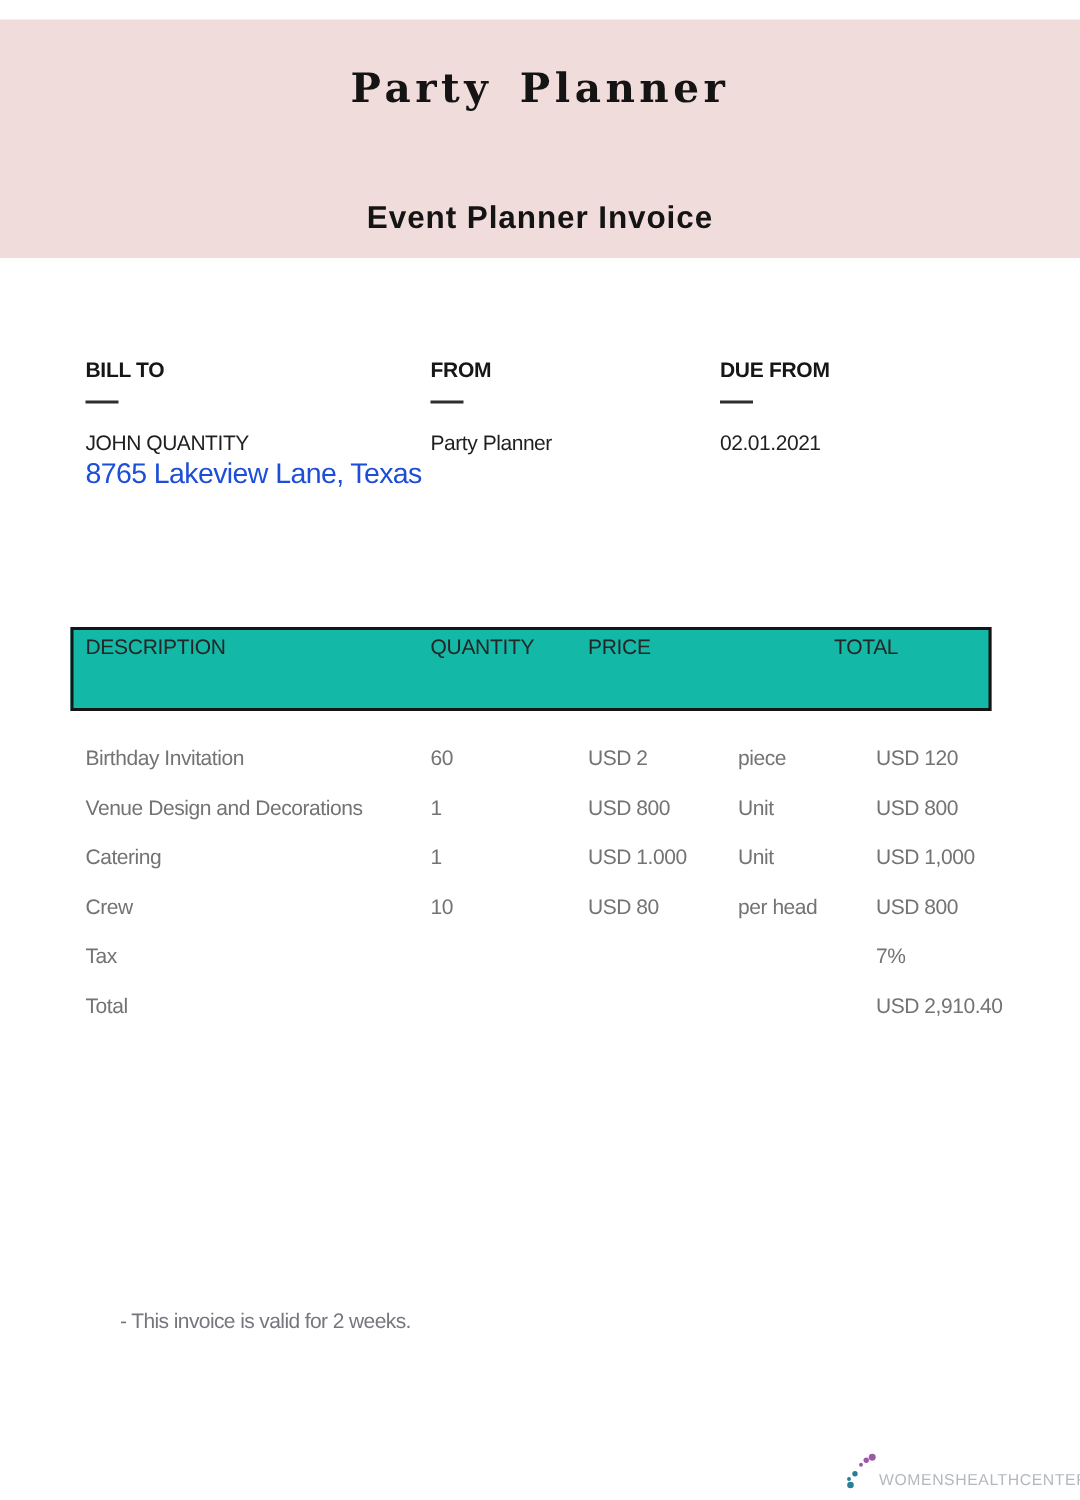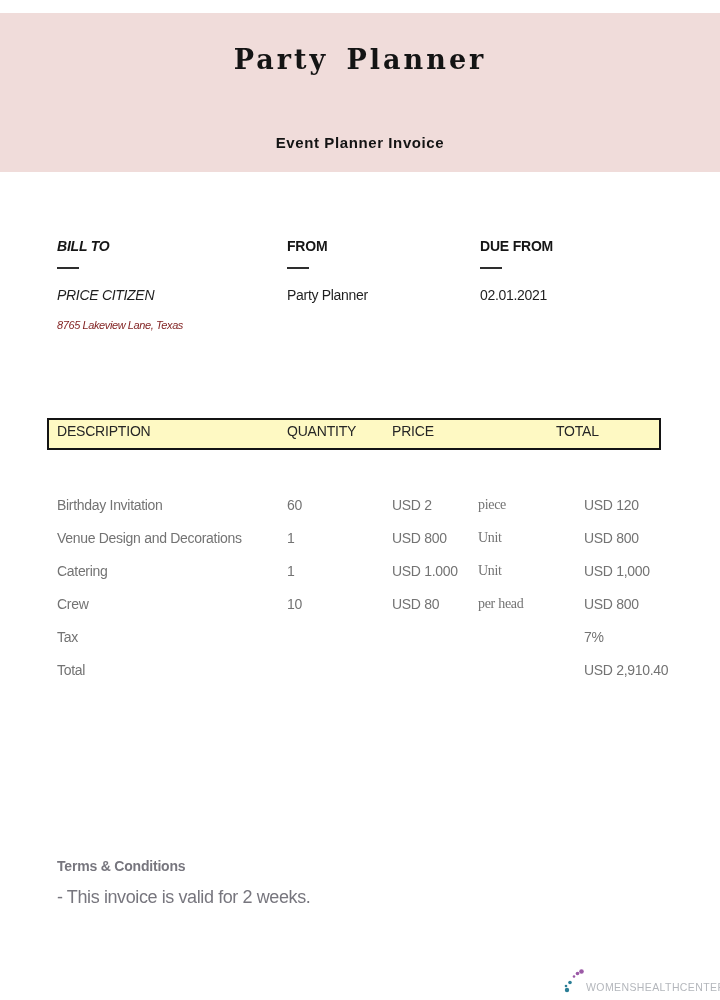--- a/index.html
+++ b/index.html
@@ -22,59 +22,59 @@
     position: absolute; left: 0; top: 31px; width: 100%;
     text-align: center;
     font-family: "DejaVu Serif", serif;
     font-weight: 700; font-size: 27px;
     letter-spacing: 3px; word-spacing: 6px;
     color: #141414;
   }
   .doc-subtitle {
     position: absolute; left: 0; top: 121px; width: 100%;
     text-align: center;
-    font-weight: 700; font-size: 15px; letter-spacing: 0.6px;
+    font-weight: 700; font-size: 21px; letter-spacing: 0.6px;
     color: #141414;
   }
 
   
   .info-col { position: absolute; top: 238px; }
   .info-col .label { font-weight: 700; font-size: 14px; letter-spacing: -0.2px; color: #161616; }
   .info-col .dash { width: 22px; height: 2px; background: #2e2e2e; margin-top: 13px; }
   .info-col .value { margin-top: 18px; font-size: 14px; letter-spacing: -0.3px; color: #1f1f1f; }
-  .info-col .value2 { margin-top: 16px; font-size: 11px; letter-spacing: -0.4px; color: #7f1d1d; }
-  .col-billto { left: 57px; font-style: italic; }
+  .info-col .value2 { margin-top: 3px; font-size: 19px; letter-spacing: -0.4px; color: #1d4ed8; }
+  .col-billto { left: 57px; }
   .col-from { left: 287px; }
   .col-duedate { left: 480px; }
 
   
   .table-header-box {
-    position: absolute; left: 47px; top: 418px; width: 614px; height: 32px;
-    background: #fef9c3; border: 2px solid #141414;
+    position: absolute; left: 47px; top: 418px; width: 614px; height: 56px;
+    background: #14b8a6; border: 2px solid #141414;
   }
   .table-header-box .th {
     position: absolute; top: 3px; font-size: 14px; letter-spacing: -0.2px; color: #262626;
   }
   .th-description { left: 8px; }
   .th-quantity { left: 238px; }
   .th-price { left: 343px; }
   .th-total { left: 507px; }
 
   .trow { position: absolute; left: 0; width: 720px; height: 18px; }
   .trow .td { position: absolute; top: 0; font-size: 14px; letter-spacing: -0.3px; color: #737373; white-space: nowrap; }
   .td-description { left: 57px; }
   .td-quantity { left: 287px; }
   .td-price { left: 392px; }
-  .td-unit { left: 478px; font-family: Liberation Serif, serif; }
+  .td-unit { left: 492px; }
   .td-total { left: 584px; }
 
   
   .terms { position: absolute; left: 57px; top: 858px; color: #77767e; }
   .terms .terms-title { font-weight: 700; font-size: 14px; letter-spacing: -0.2px; }
-  .terms .terms-item { font-size: 18px; letter-spacing: -0.4px; margin-top: 13px; }
+  .terms .terms-item { font-size: 14px; letter-spacing: -0.4px; margin-top: 13px; margin-left: 23px; }
   .terms .terms-item:first-of-type { margin-top: 14px; }
 
   
   .brand {
     position: absolute; left: 563px; top: 964px; height: 32px;
     display: flex; align-items: flex-end;
   }
   .brand-dots { width: 22px; height: 28px; margin-right: 1px; margin-bottom: 1px; }
   .brand-text {
     font-size: 10.5px; letter-spacing: 0.4px; color: #b4b7bc;
@@ -87,21 +87,21 @@
 <div class="page">
 
   <div class="header-band">
     <div class="doc-title">Party Planner</div>
     <div class="doc-subtitle">Event Planner Invoice</div>
   </div>
 
   <div class="info-col col-billto">
     <div class="label">BILL TO</div>
     <div class="dash"></div>
-    <div class="value">PRICE CITIZEN</div>
+    <div class="value">JOHN QUANTITY</div>
     <div class="value2">8765 Lakeview Lane, Texas</div>
   </div>
 
   <div class="info-col col-from">
     <div class="label">FROM</div>
     <div class="dash"></div>
     <div class="value">Party Planner</div>
   </div>
 
   <div class="info-col col-duedate">
@@ -153,21 +153,20 @@
     <div class="td td-description">Tax</div>
     <div class="td td-total">7%</div>
   </div>
 
   <div class="trow" style="top:662px">
     <div class="td td-description">Total</div>
     <div class="td td-total">USD 2,910.40</div>
   </div>
 
   <div class="terms">
-    <div class="terms-title">Terms &amp; Conditions</div>
     <div class="terms-item">- This invoice is valid for 2 weeks.</div>
   </div>
 
   <div class="brand">
     <svg class="brand-dots" viewBox="0 0 22 28" aria-hidden="true">
       <circle cx="3" cy="19" r="1.3" fill="#2a7e96"></circle>
       <circle cx="7" cy="15.5" r="1.8" fill="#2a7e96"></circle>
       <circle cx="4" cy="23" r="2.2" fill="#2a7e96"></circle>
       <circle cx="11" cy="9.5" r="1.3" fill="#9b59a6"></circle>
       <circle cx="14.5" cy="6.5" r="1.8" fill="#9b59a6"></circle>

